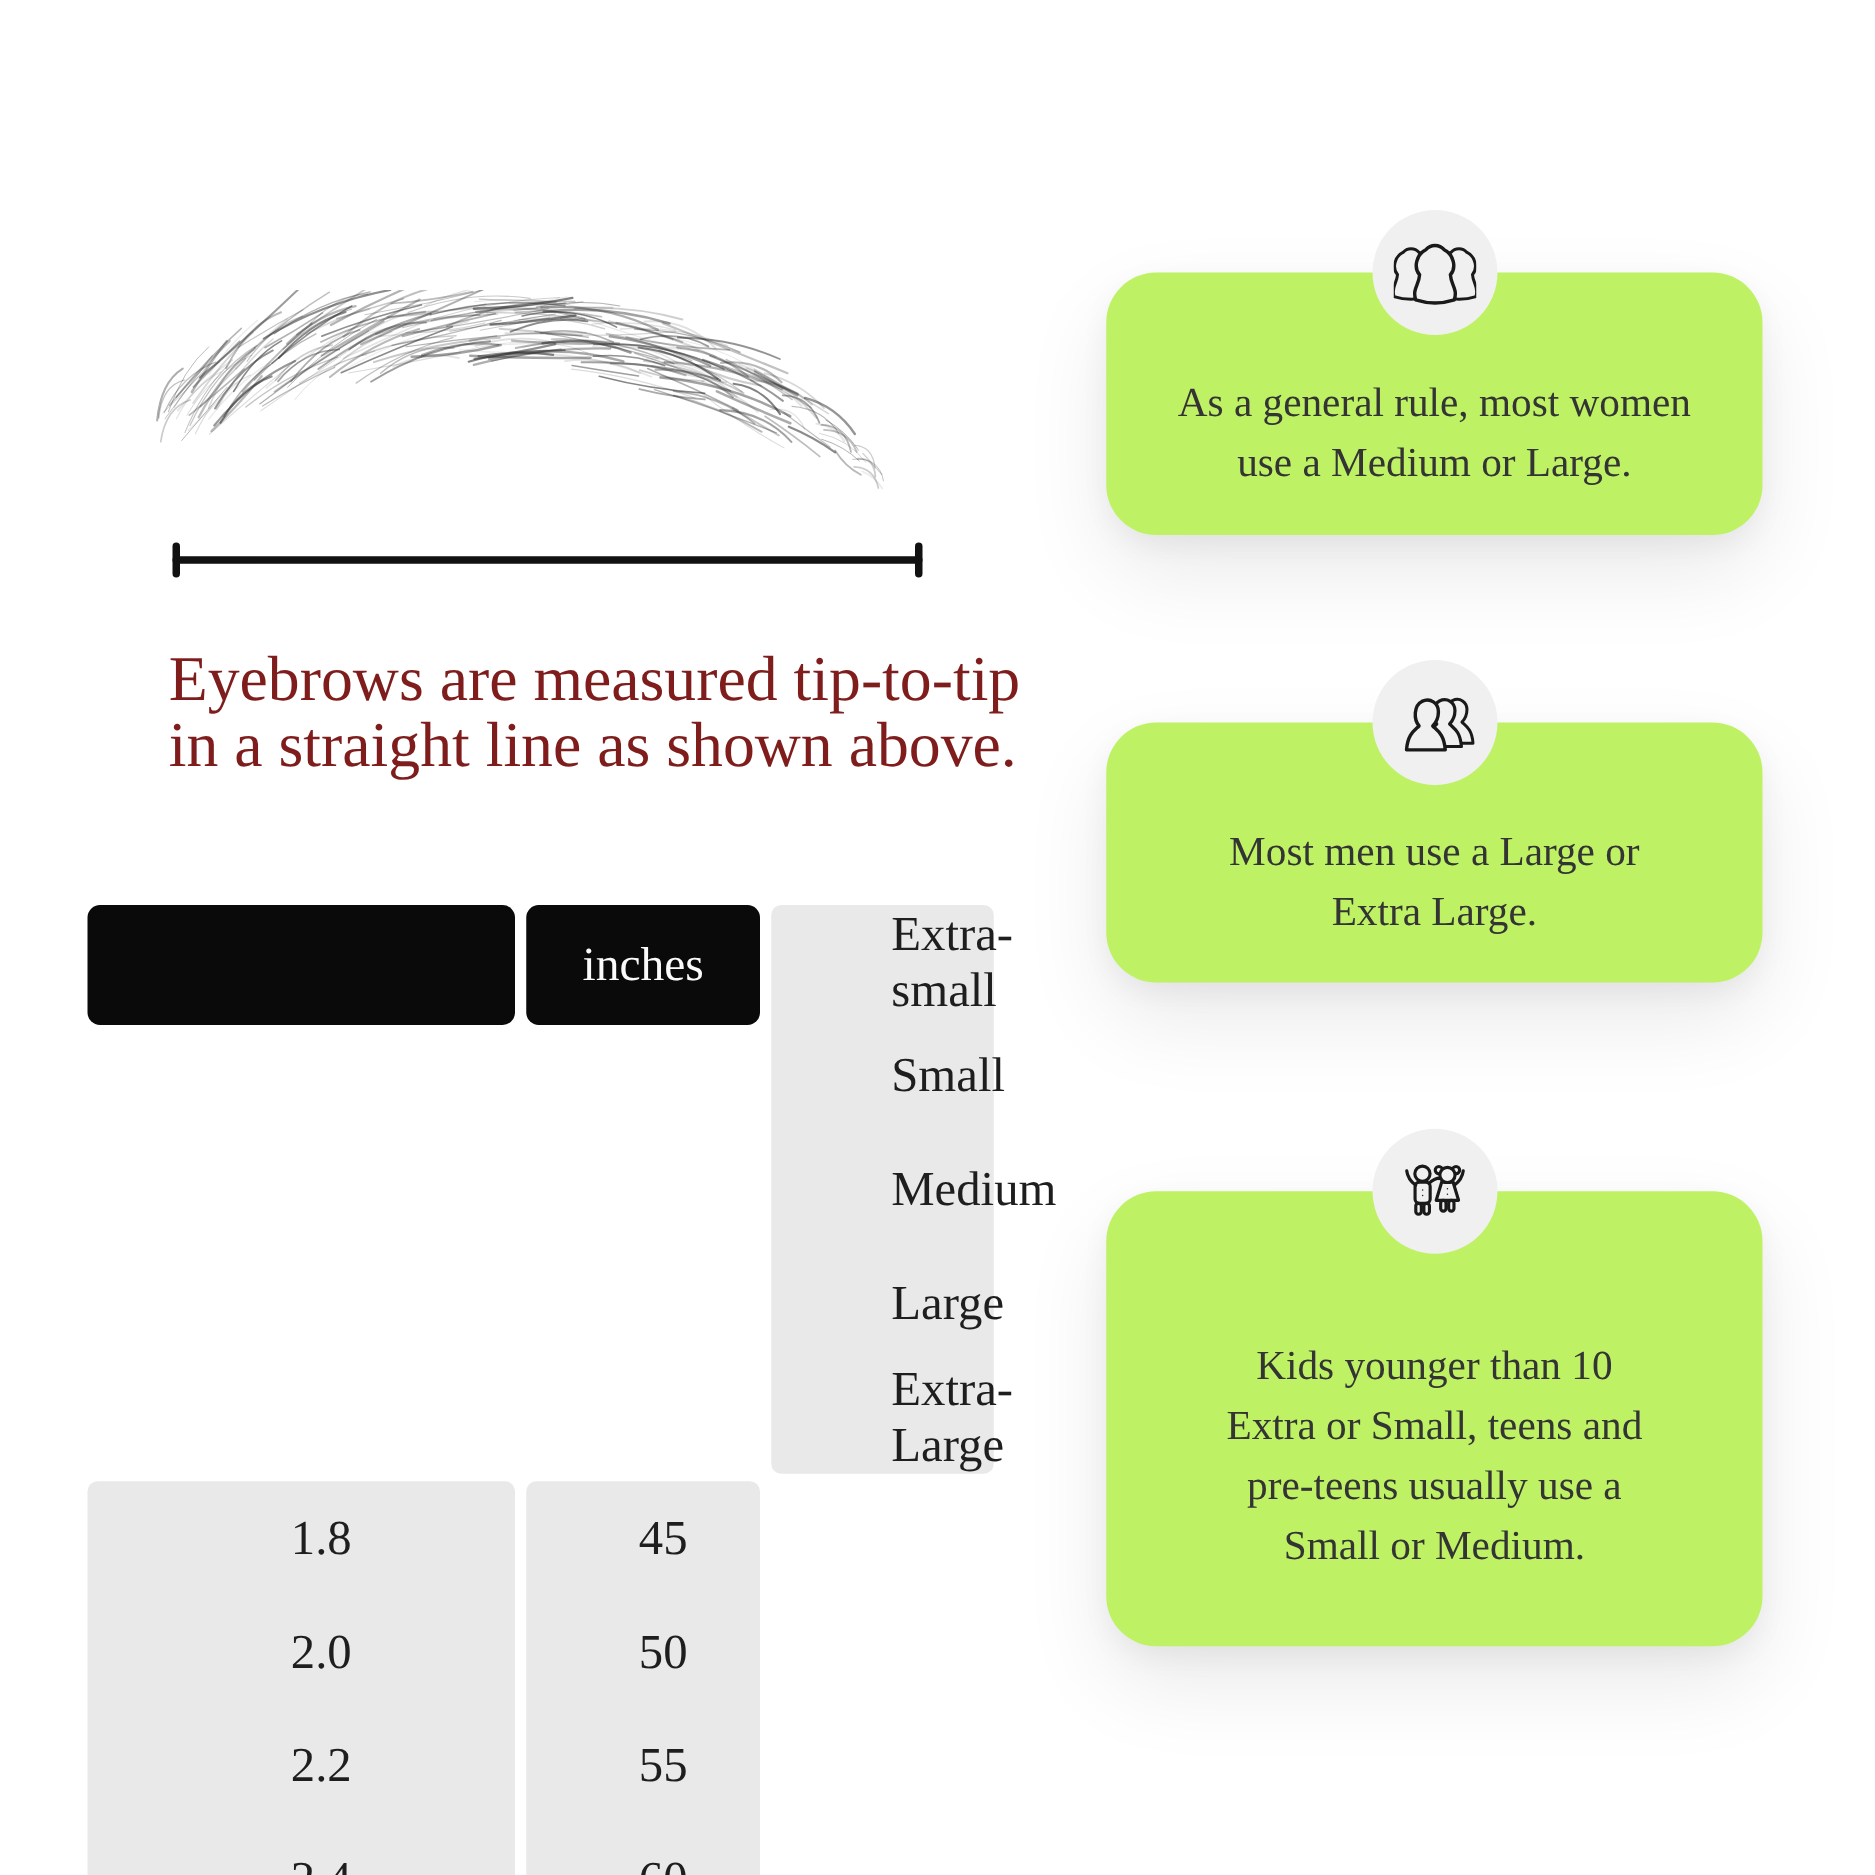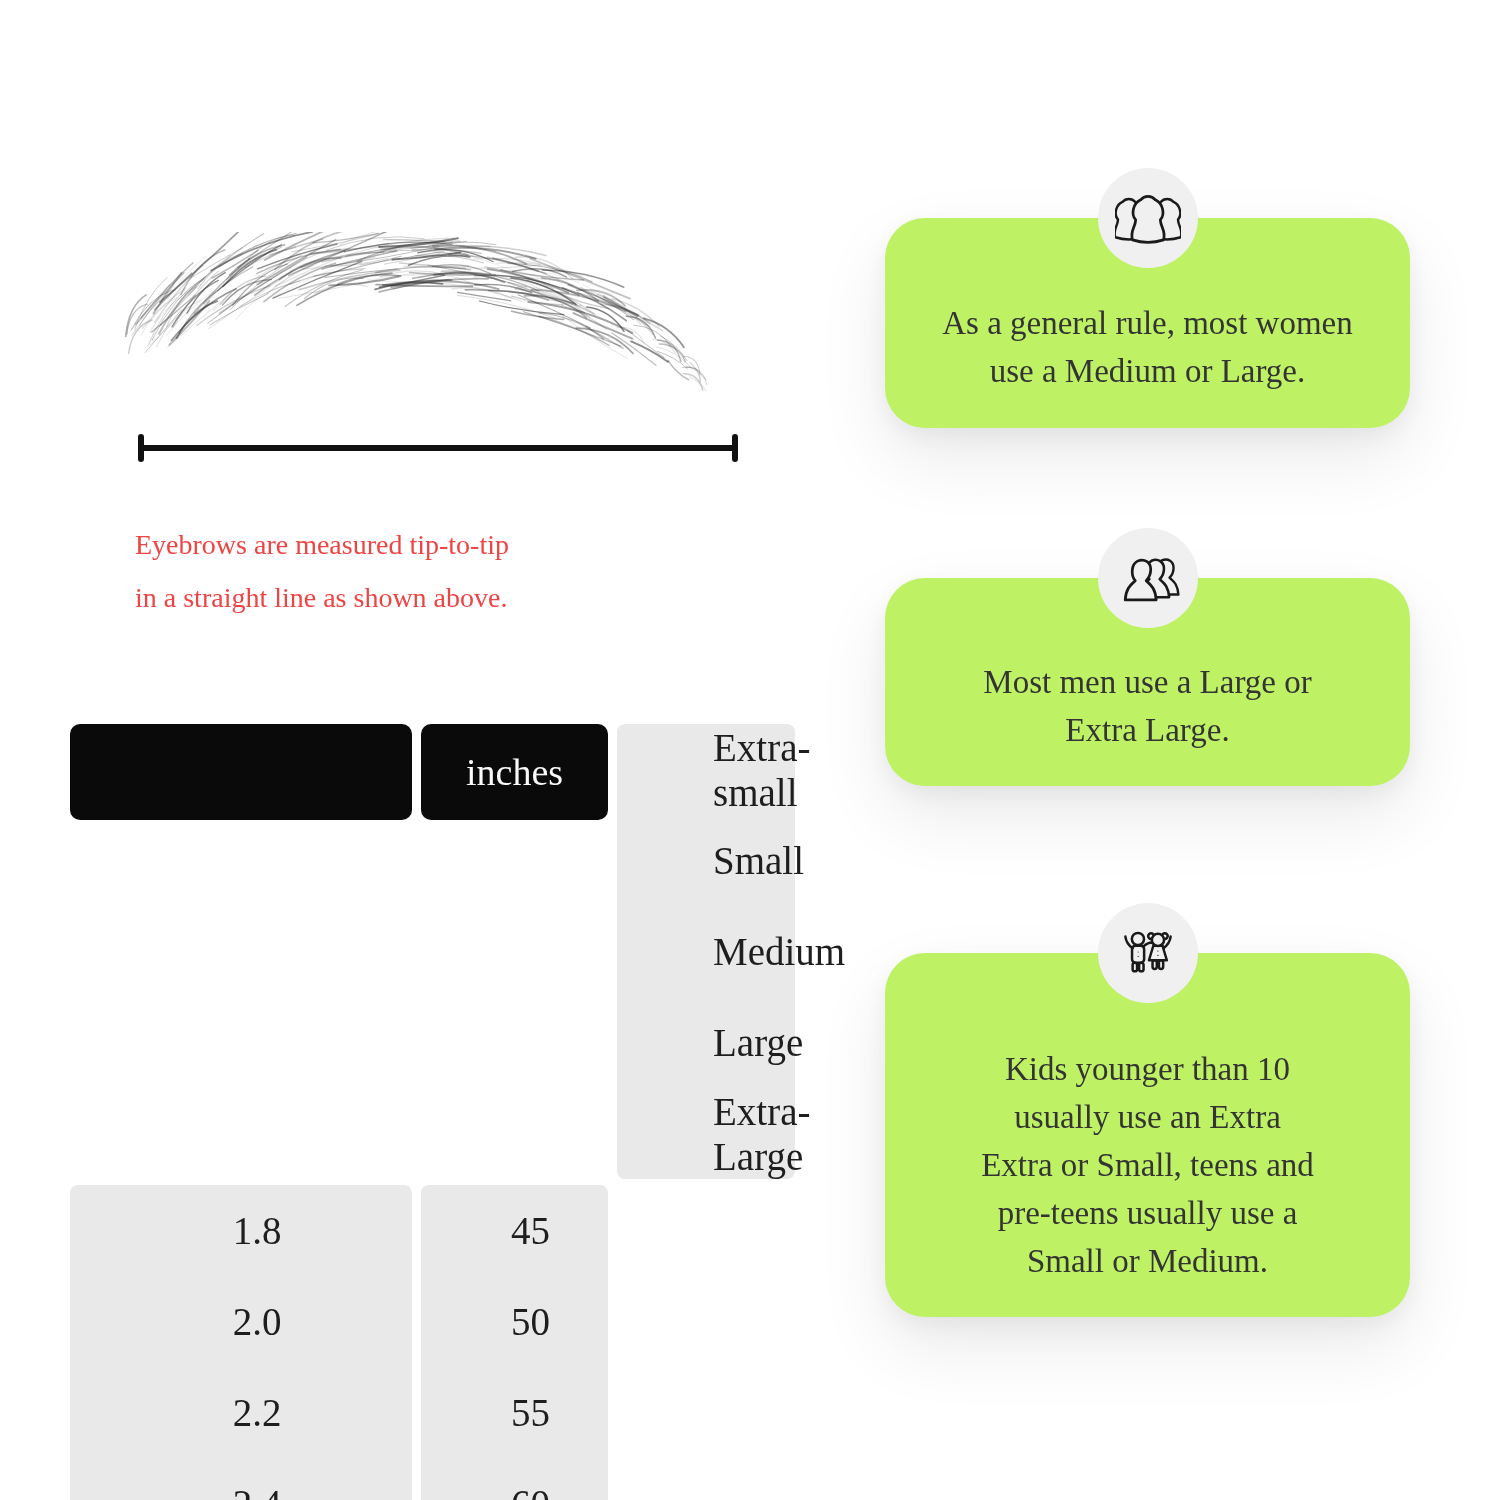--- a/index.html
+++ b/index.html
@@ -7,21 +7,21 @@
     position:relative;width:1500px;height:1500px;background:#ffffff;overflow:hidden;
     font-family:"Liberation Serif","DejaVu Serif",serif;color:#222222;
   }
   
   .eyebrow-wrap{position:absolute;left:100px;top:232px;width:640px;height:185px;}
   .ruler{position:absolute;left:138px;top:434px;width:600px;height:28px;}
   .ruler-line{position:absolute;left:0;top:11px;width:100%;height:6px;background:#111;border-radius:3px;}
   .ruler-cap{position:absolute;top:0;width:6px;height:28px;background:#111;border-radius:3px;}
   .ruler-cap.left{left:0;}
   .ruler-cap.right{right:0;}
-  .caption{position:absolute;left:135px;top:518px;font-size:28px;line-height:53px;color:#ef4444;}
+  .caption{position:absolute;left:135px;top:518px;font-size:51px;line-height:53px;color:#7f1d1d;}
   .caption div{white-space:nowrap;}
   
   .size-table{
     position:absolute;left:70px;top:724px;width:725px;
     display:grid;grid-template-columns:342px 187px 178px;column-gap:9px;row-gap:6px;
   }
   .th{
     height:96px;background:#0a0a0a;border-radius:10px;color:#fafafa;
     display:flex;align-items:center;justify-content:center;font-size:38px;
   }
@@ -383,20 +383,19 @@
           <rect x="4.7" y="7.5" width="4.4" height="9" rx="2.2"></rect>
           <rect x="11.3" y="7.5" width="4.4" height="9" rx="2.2"></rect>
           <circle cx="10.3" cy="-13.5" r="6.3" fill="#f0f0f0"></circle>
           <circle cx="10.3" cy="-2" r="0.6" fill="#1a1a1a" stroke="none"></circle>
           <circle cx="10.3" cy="2.5" r="0.6" fill="#1a1a1a" stroke="none"></circle>
         </g>
       </svg>
     </div>
     <div class="card-text">
       <div>Kids younger than 10</div>
-      <div>usually use an Extra</div>
       <div>Extra or Small, teens and</div>
       <div>pre-teens usually use a</div>
       <div>Small or Medium.</div>
     </div>
   </div>
 
 </div>
 
 </body></html>

